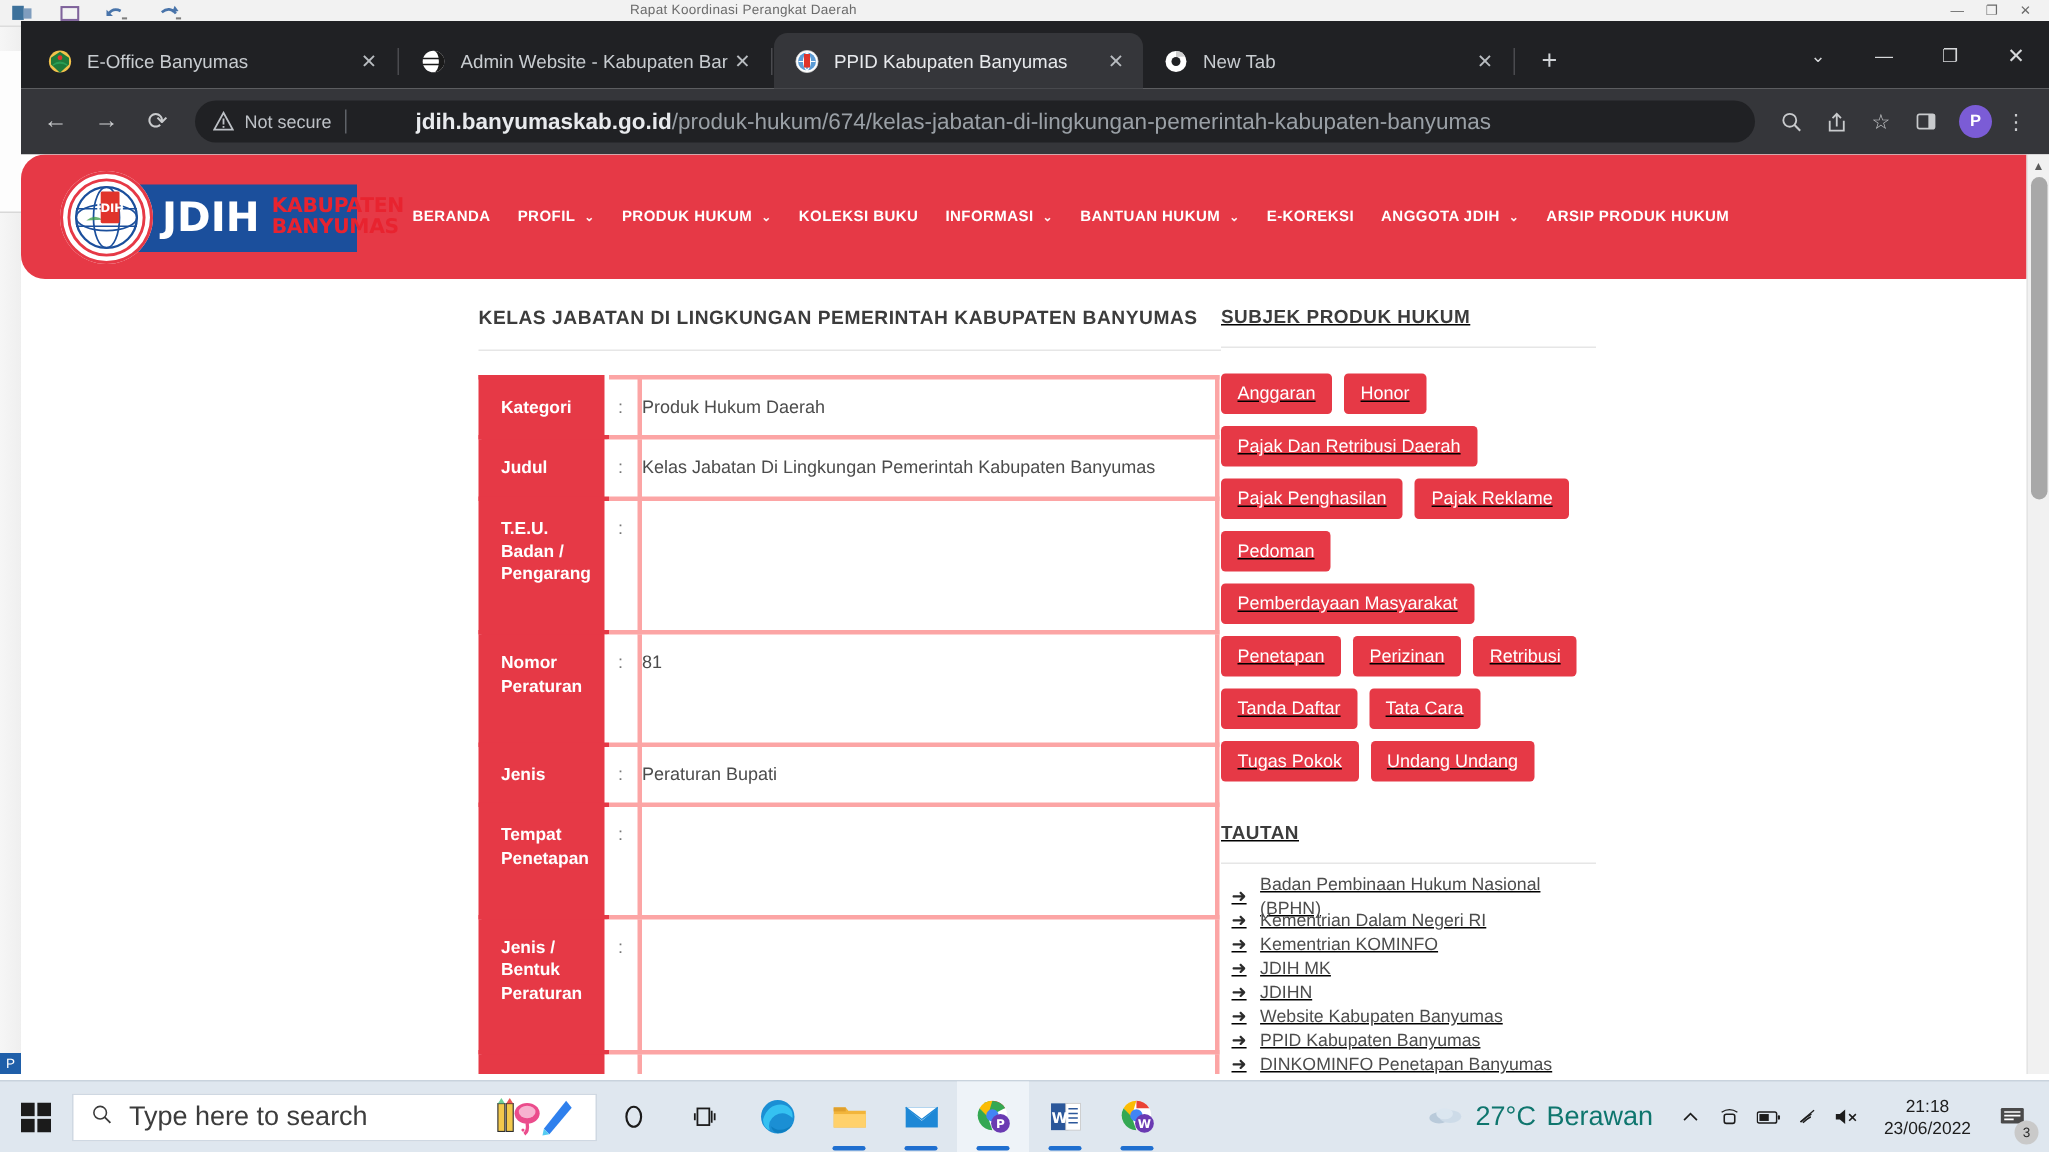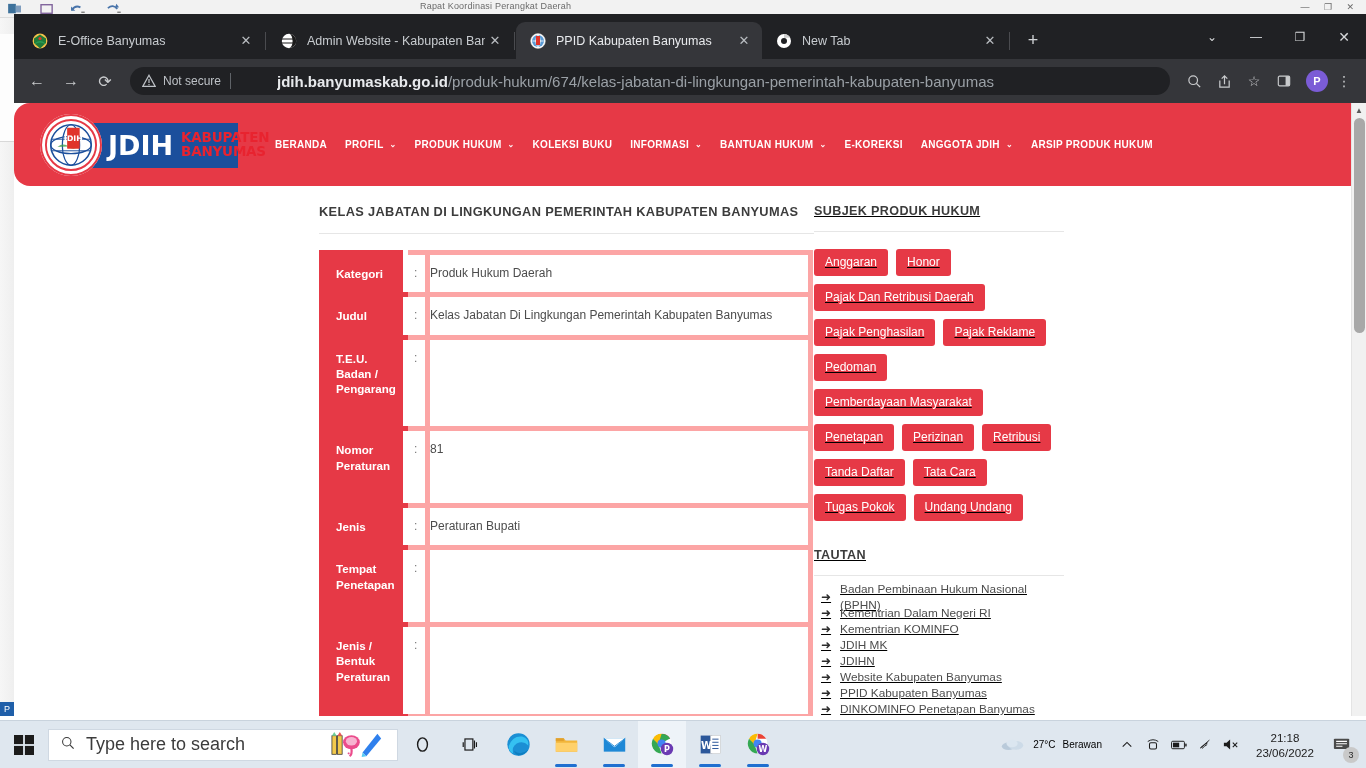--- a/index.html
+++ b/index.html
@@ -233,21 +233,21 @@
     letter-spacing: .35px; padding-bottom: 14px;
     border-bottom: 1px solid #e6e6e6;
     margin-bottom: 16px;
   }
   #meta-table {
     width: 494px; border-collapse: collapse;
     border: 1px solid #e4e4e4;
     table-layout: fixed;
   }
   #meta-table td {
-    border: 5px solid #fca5a5;
+    border: 3px solid #fca5a5;
     vertical-align: top;
     font-size: 12px; color: #4a4a4a;
   }
   #meta-table td.lbl {
     width: 84px; background: #e63946; color: #ffffff;
     font-weight: 700; font-size: 11.6px;
     padding: 11px 0 11px 12px;
     border-color: #e63946; border-right-color: #ffffff;
     line-height: 1.32;
   }
@@ -336,21 +336,21 @@
     content: ""; position: absolute; bottom: 2px; left: 13px;
     width: 22px; height: 3px; background: #1f6fd0; border-radius: 2px;
   }
   .tb-app.active-app { background: #eef3f8; }
   #tray {
     margin-left: auto; display: flex; align-items: center;
     height: 48px; padding-right: 4px;
   }
   #weather {
     display: flex; align-items: center; gap: 7px;
-    font-size: 10px; color: #000000; margin-right: 12px; justify-content: space-between;
+    font-size: 18px; color: #0f766e; margin-right: 12px; justify-content: space-between;
   }
   .tray-icon {
     width: 26px; height: 48px;
     display: flex; align-items: center; justify-content: center;
     font-size: 12px; color: #1d1d1d;
   }
   #clock {
     display: flex; flex-direction: column; align-items: center;
     font-size: 11.6px; color: #1d1d1d; line-height: 15px;
     padding: 0 8px; margin-left: 4px;

